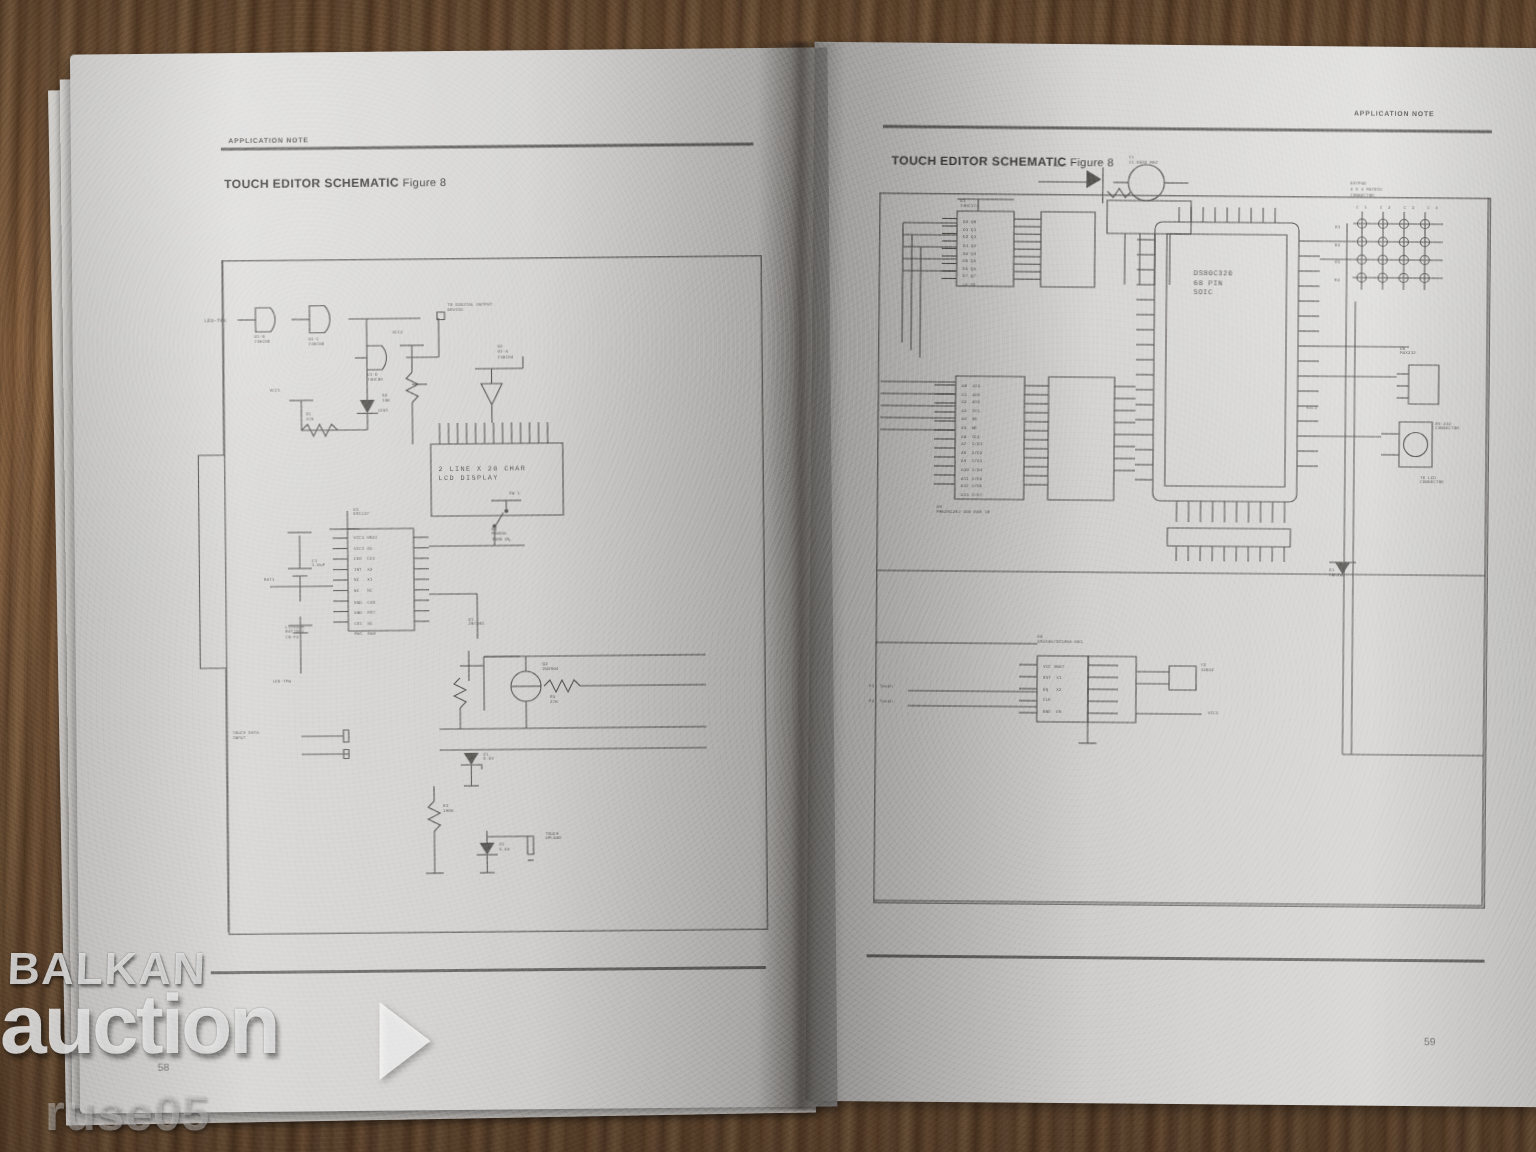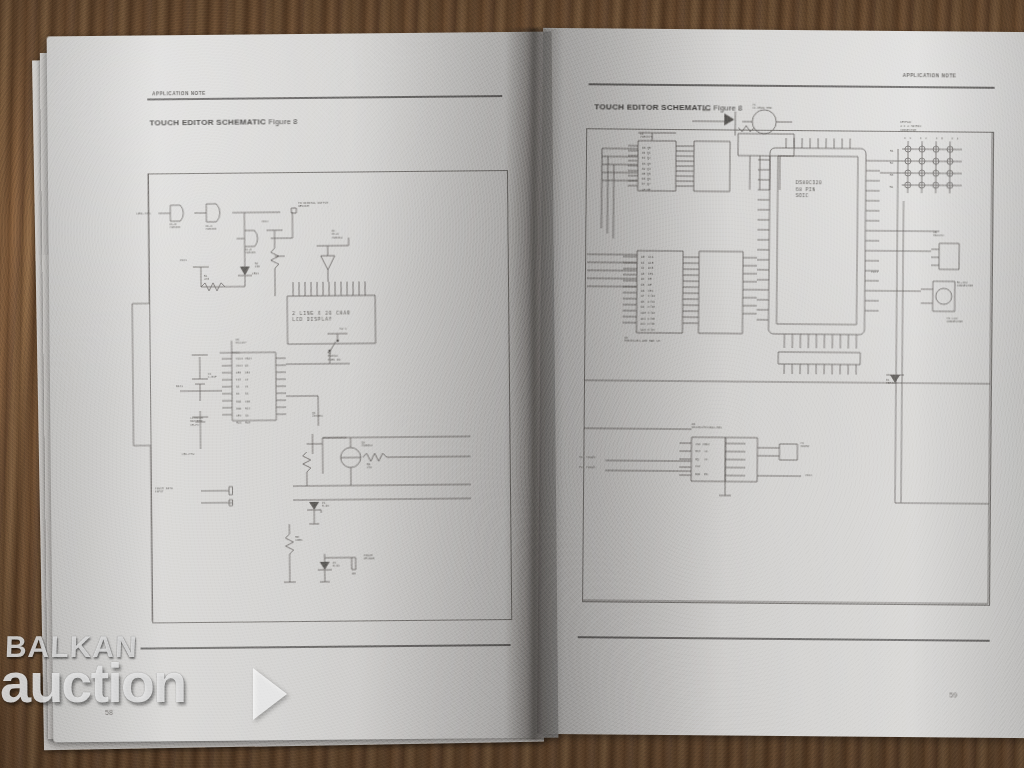--- a/index.html
+++ b/index.html
@@ -699,15 +699,16 @@
     </div>
 
     <div class="curve-l"></div>
     <div class="curve-r"></div>
     <div class="gutter"></div>
   </div>
 
   <div class="wm wm-balkan">BALKAN</div>
   <div class="wm wm-auction">auction</div>
   <div class="wm wm-arrow"></div>
+  <div class="wm wm-ruse">ruse05</div>
 
   <div class="grain"></div>
 </div>
 
 </body></html>

